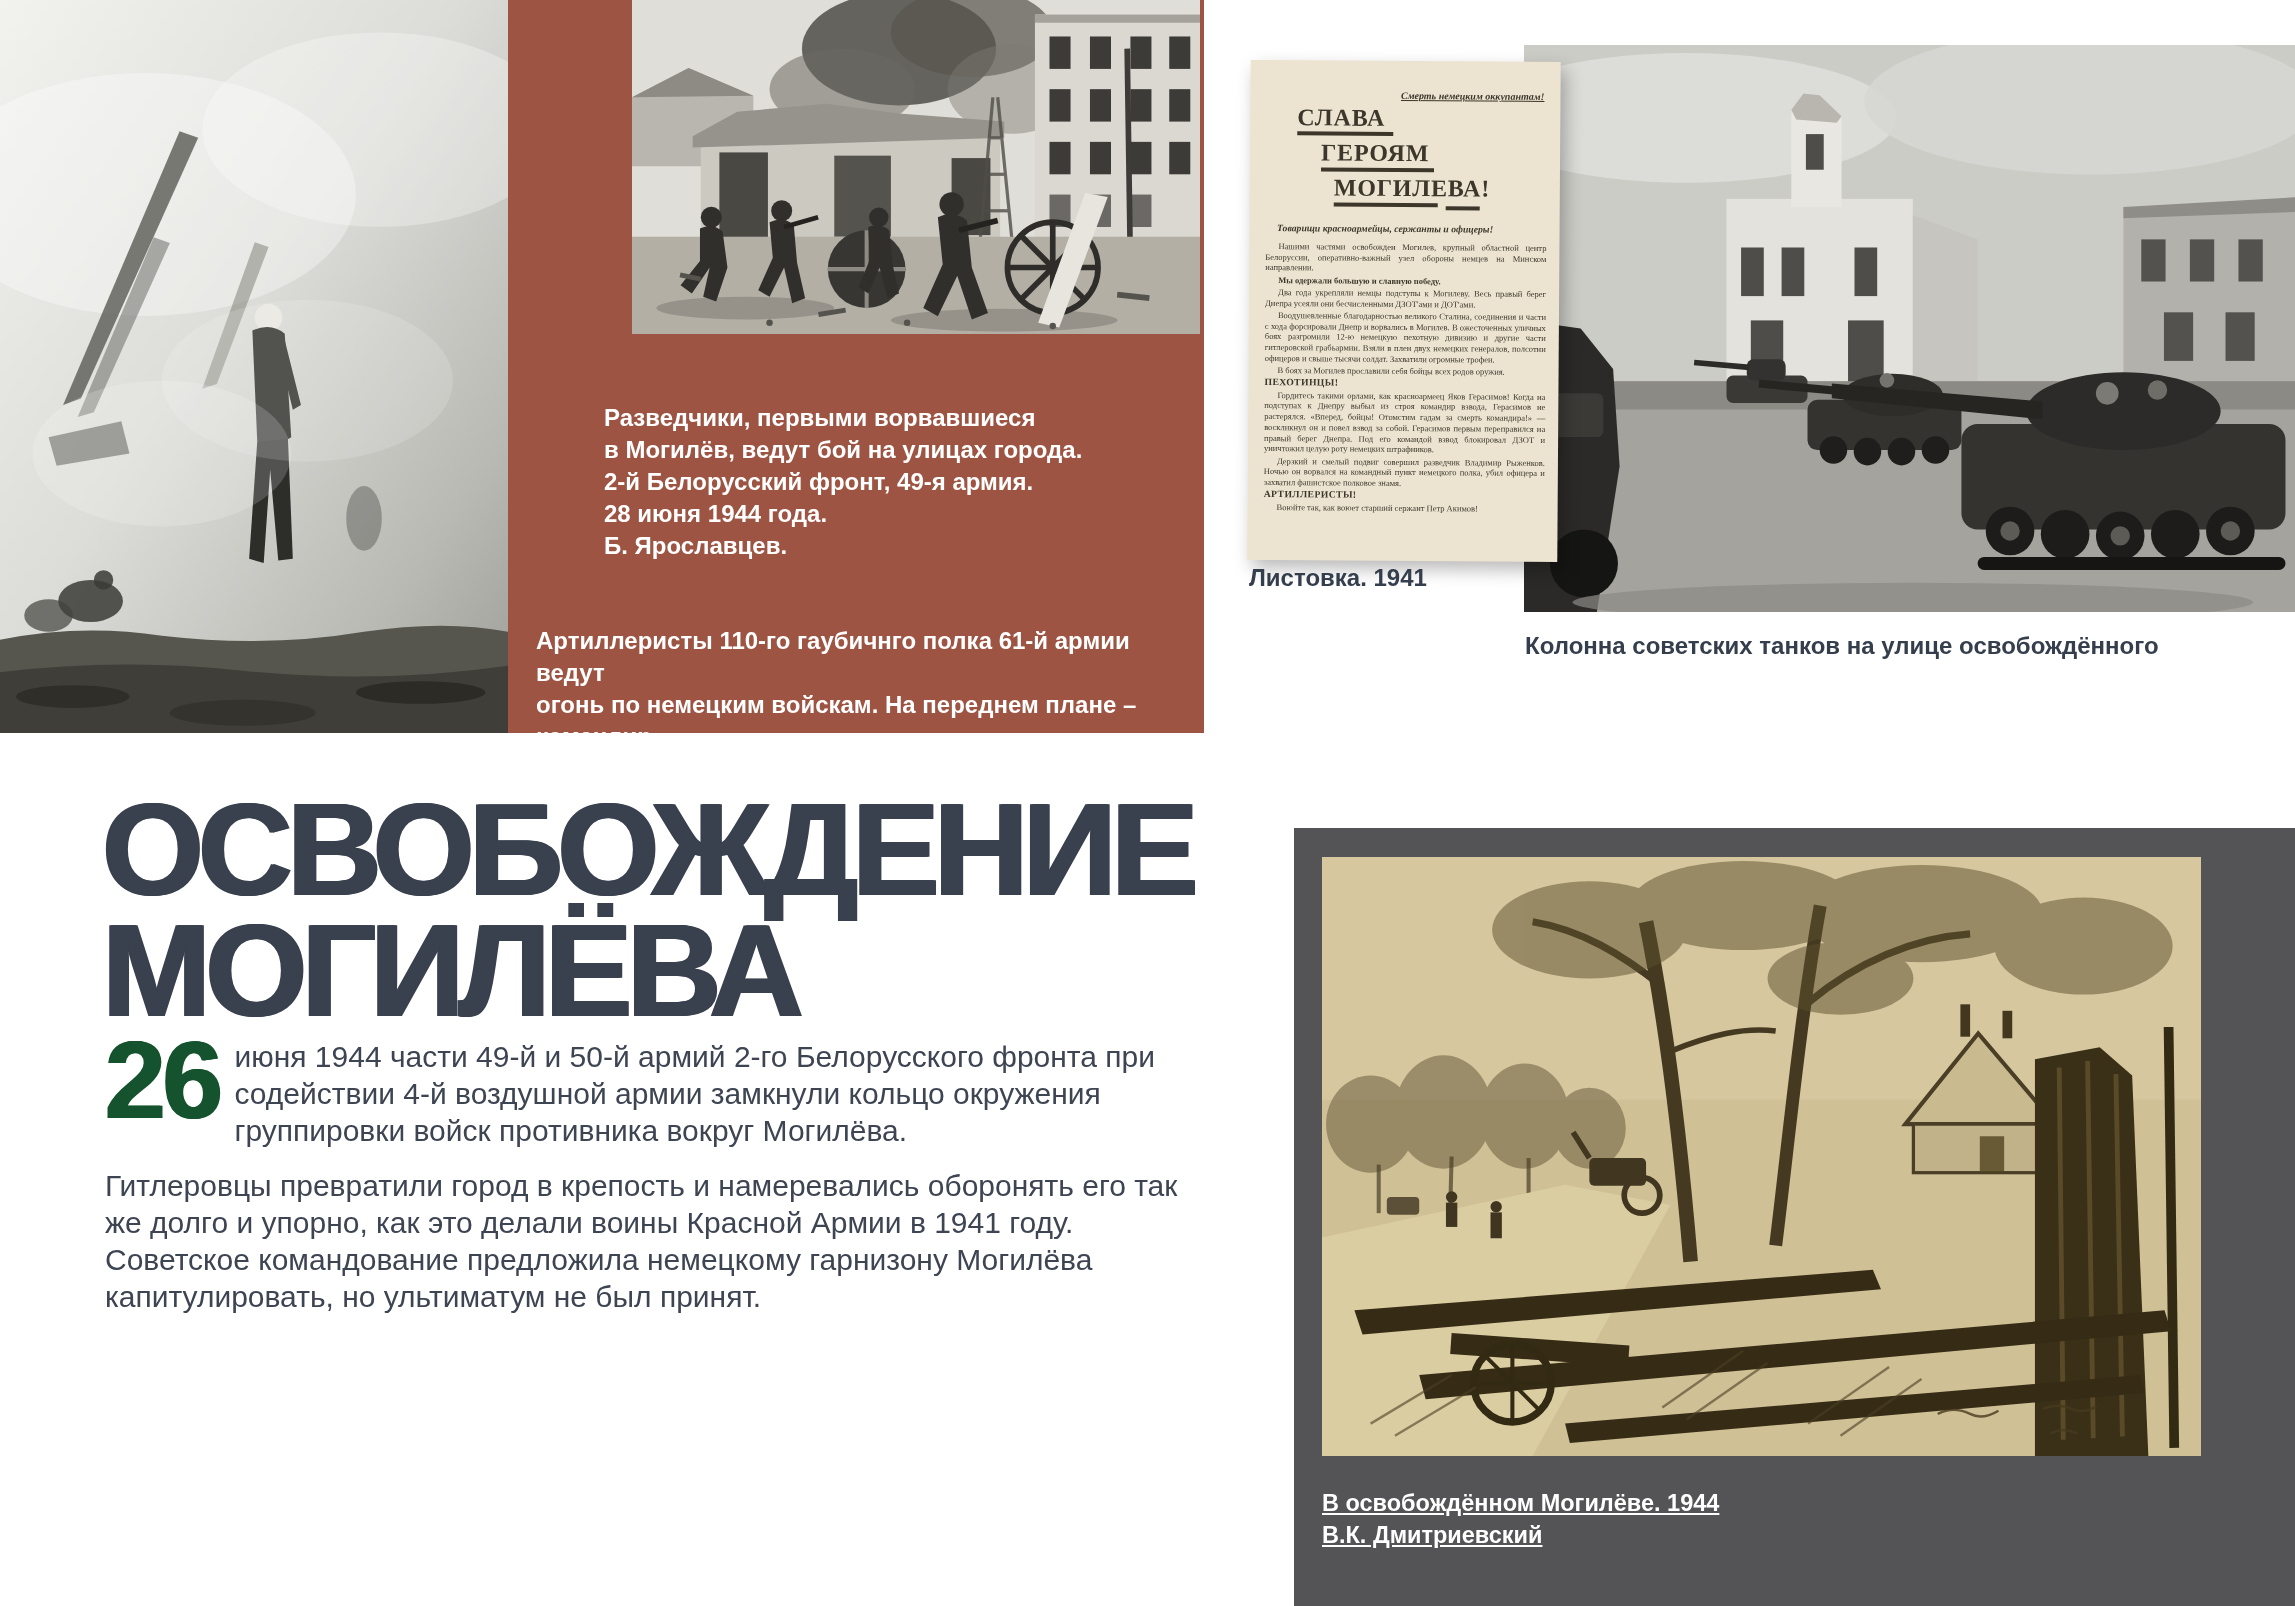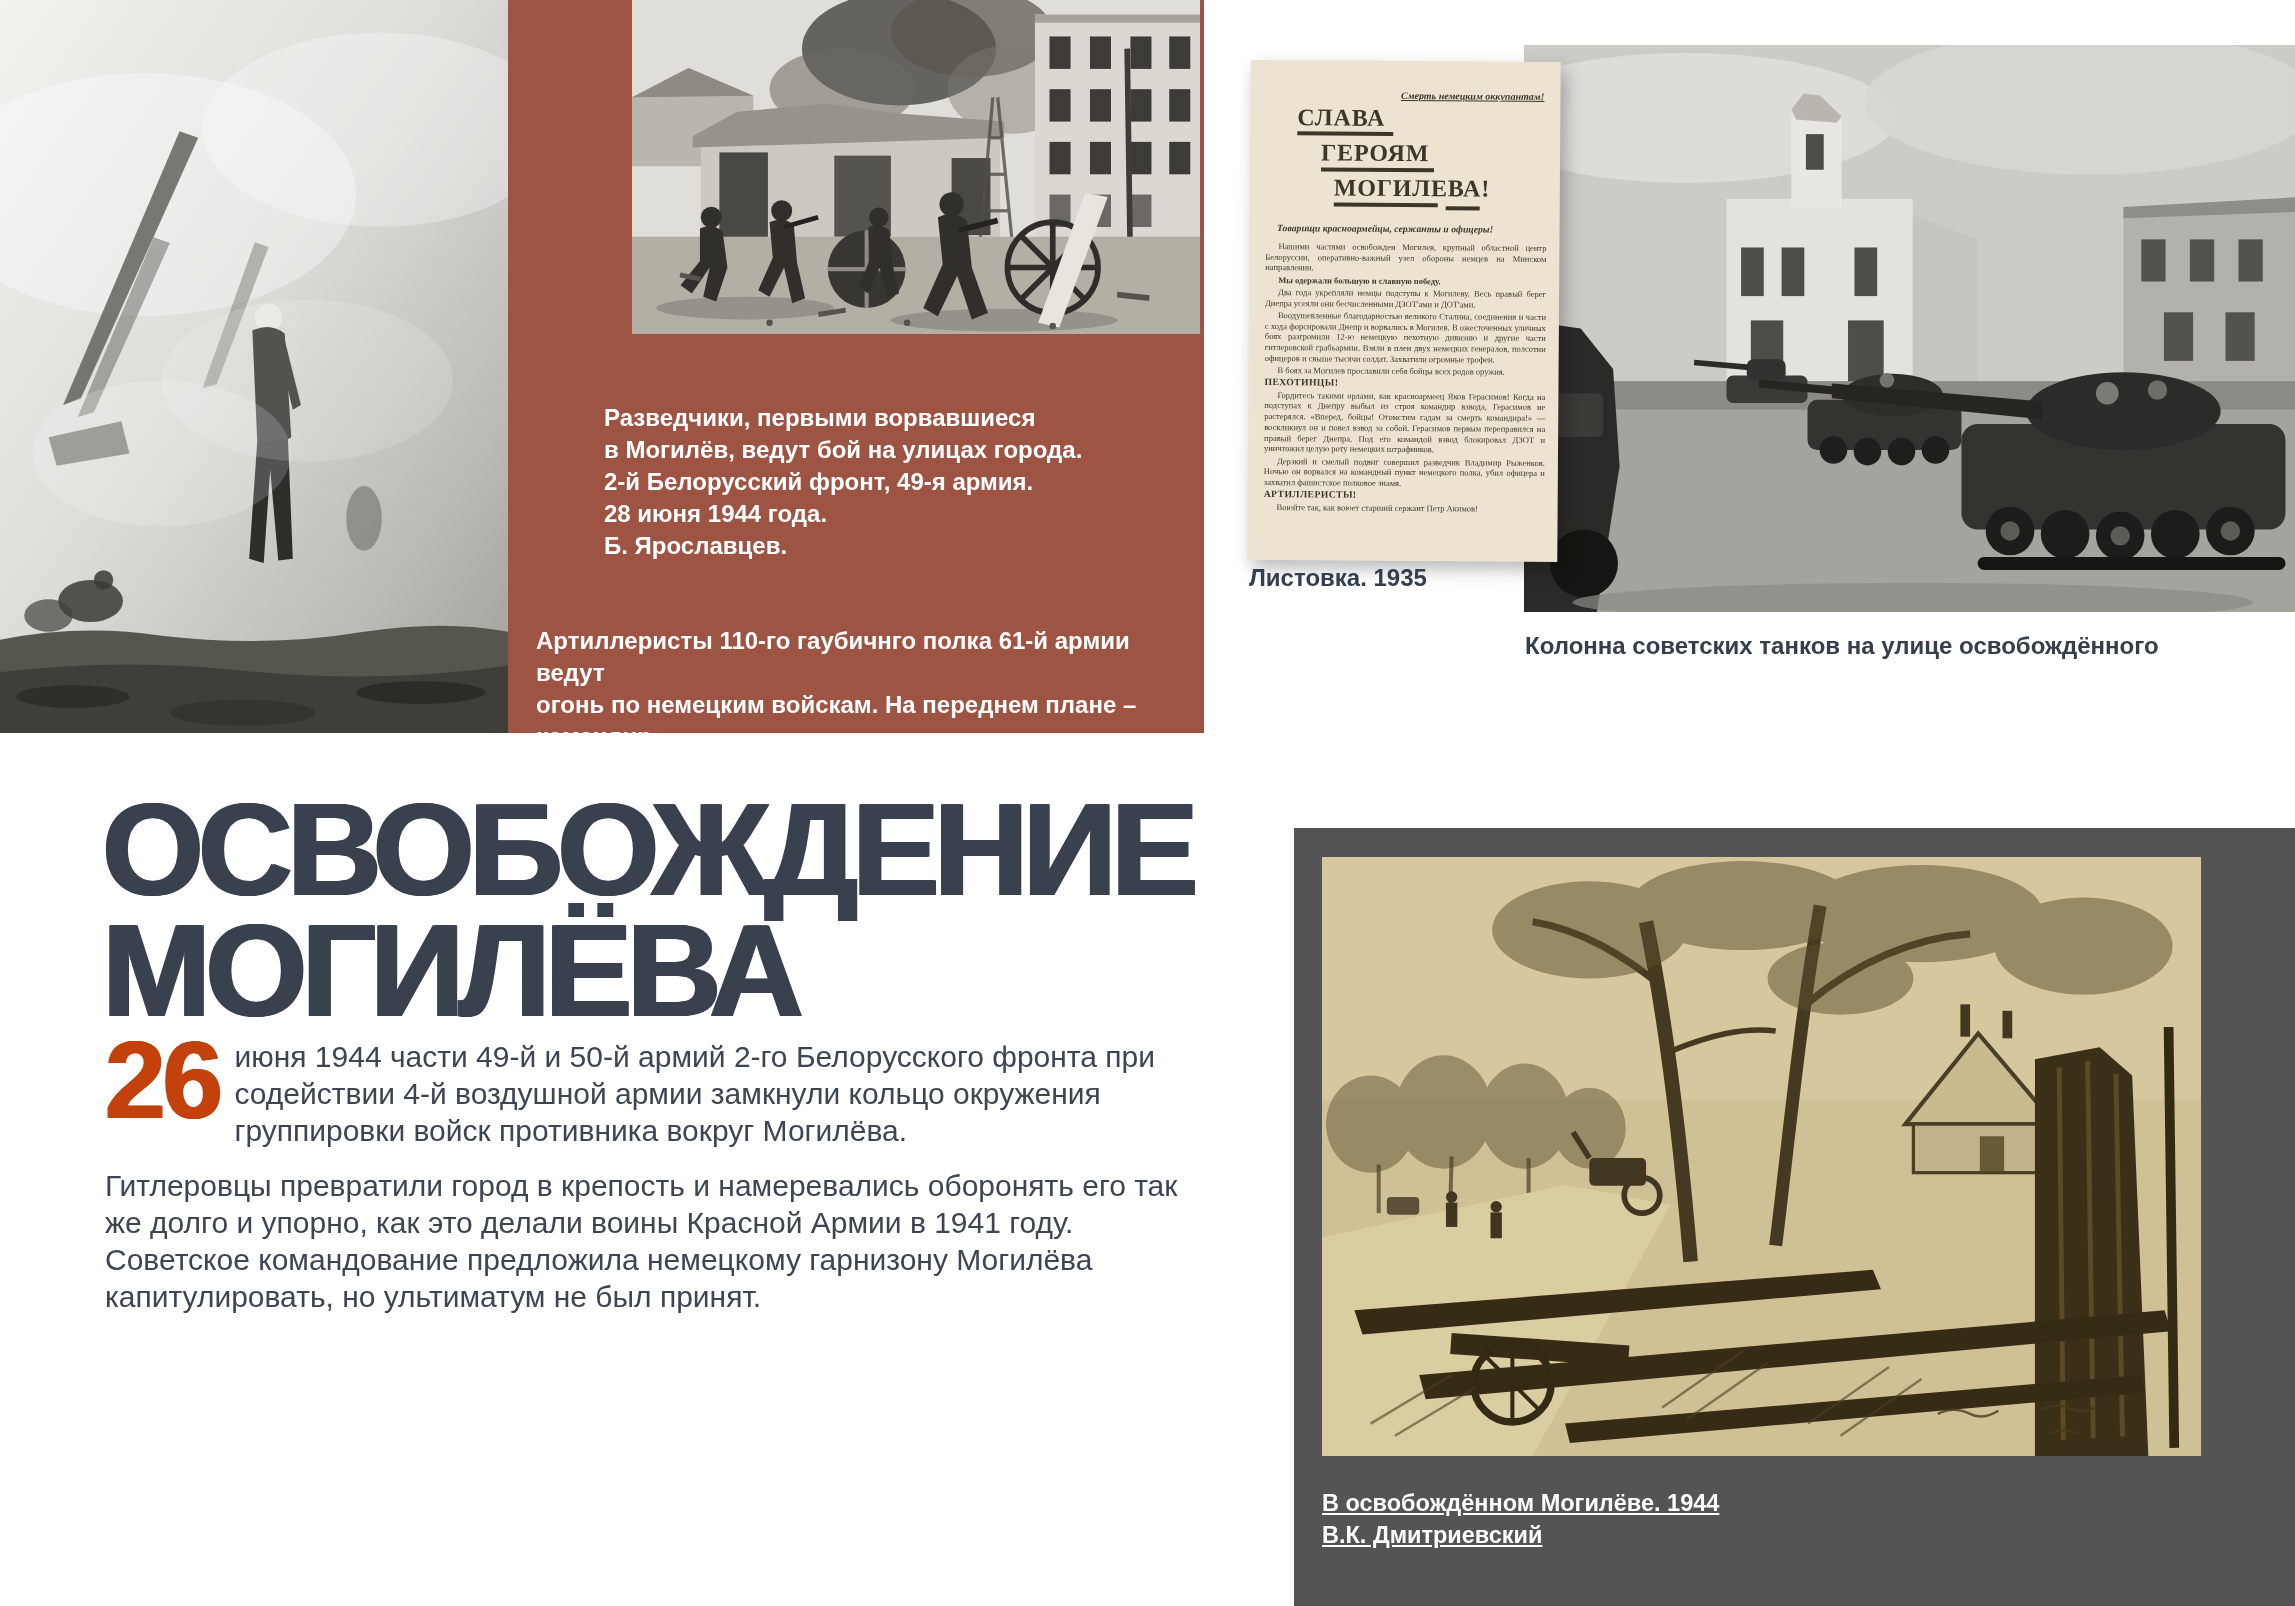--- a/index.html
+++ b/index.html
@@ -35,21 +35,21 @@
   .cap-leaflet{left:1249px;top:562px;width:291px;}
   .photo-tanks{left:1524px;top:45px;width:772px;height:567px;}
   .cap-tanks{left:1525px;top:630px;width:680px;}
 
   
   .main-title{left:102px;top:789px;width:1134px;color:#39404e;font-weight:bold;
               font-size:131px;line-height:121px;letter-spacing:-5.7px;
               text-shadow:1.6px 0 0 currentColor,-1.6px 0 0 currentColor;}
   .body-col{left:105px;top:1038px;width:1109px;color:#3d4452;font-size:30px;line-height:37px;}
   .body-col p{margin:0 0 18px 0;}
-  .dropcap{float:left;color:#c2410c;font-weight:bold;font-size:109px;line-height:74px;
+  .dropcap{float:left;color:#14532d;font-weight:bold;font-size:109px;line-height:74px;
            letter-spacing:-3.2px;margin:4.9px 14.6px 0 0;
            text-shadow:1.2px 0 0 currentColor,-1.2px 0 0 currentColor;}
   .b{font-weight:bold;}
 
   
   .gray-panel{left:1294px;top:828px;width:1002px;height:779px;background:#545456;}
   .sketch{left:1322px;top:857px;width:879px;height:599px;}
   .cap-sketch{left:1322px;top:1487px;width:810px;color:#ffffff;font-weight:bold;
               font-size:23.5px;line-height:32px;text-decoration:underline;}
 </style>
@@ -299,21 +299,21 @@
       <p>В боях за Могилев прославили себя бойцы всех родов оружия.</p>
       <p class="lp-head">ПЕХОТИНЦЫ!</p>
       <p>Гордитесь такими орлами, как красноармеец Яков Герасимов! Когда на подступах к Днепру выбыл из строя командир взвода, Герасимов не растерялся. «Вперед, бойцы! Отомстим гадам за смерть командира!» — воскликнул он и повел взвод за собой. Герасимов первым переправился на правый берег Днепра. Под его командой взвод блокировал ДЗОТ и уничтожил целую роту немецких штрафников.</p>
       <p>Дерзкий и смелый подвиг совершил разведчик Владимир Рыженков. Ночью он ворвался на командный пункт немецкого полка, убил офицера и захватил фашистское полковое знамя.</p>
       <p class="lp-head">АРТИЛЛЕРИСТЫ!</p>
       <p>Воюйте так, как воюет старший сержант Петр Акимов!</p>
     </div>
   </div>
 
   <div class="abs cap-dark cap-leaflet">
-    <div>Листовка. 1935</div>
+    <div>Листовка. 1941</div>
   </div>
   <div class="abs cap-dark cap-tanks">
     <div>Колонна советских танков на улице освобождённого</div>
   </div>
 
   <div class="abs main-title">
     <div>ОСВОБОЖДЕНИЕ</div>
     <div>МОГИЛЁВА</div>
   </div>
 

